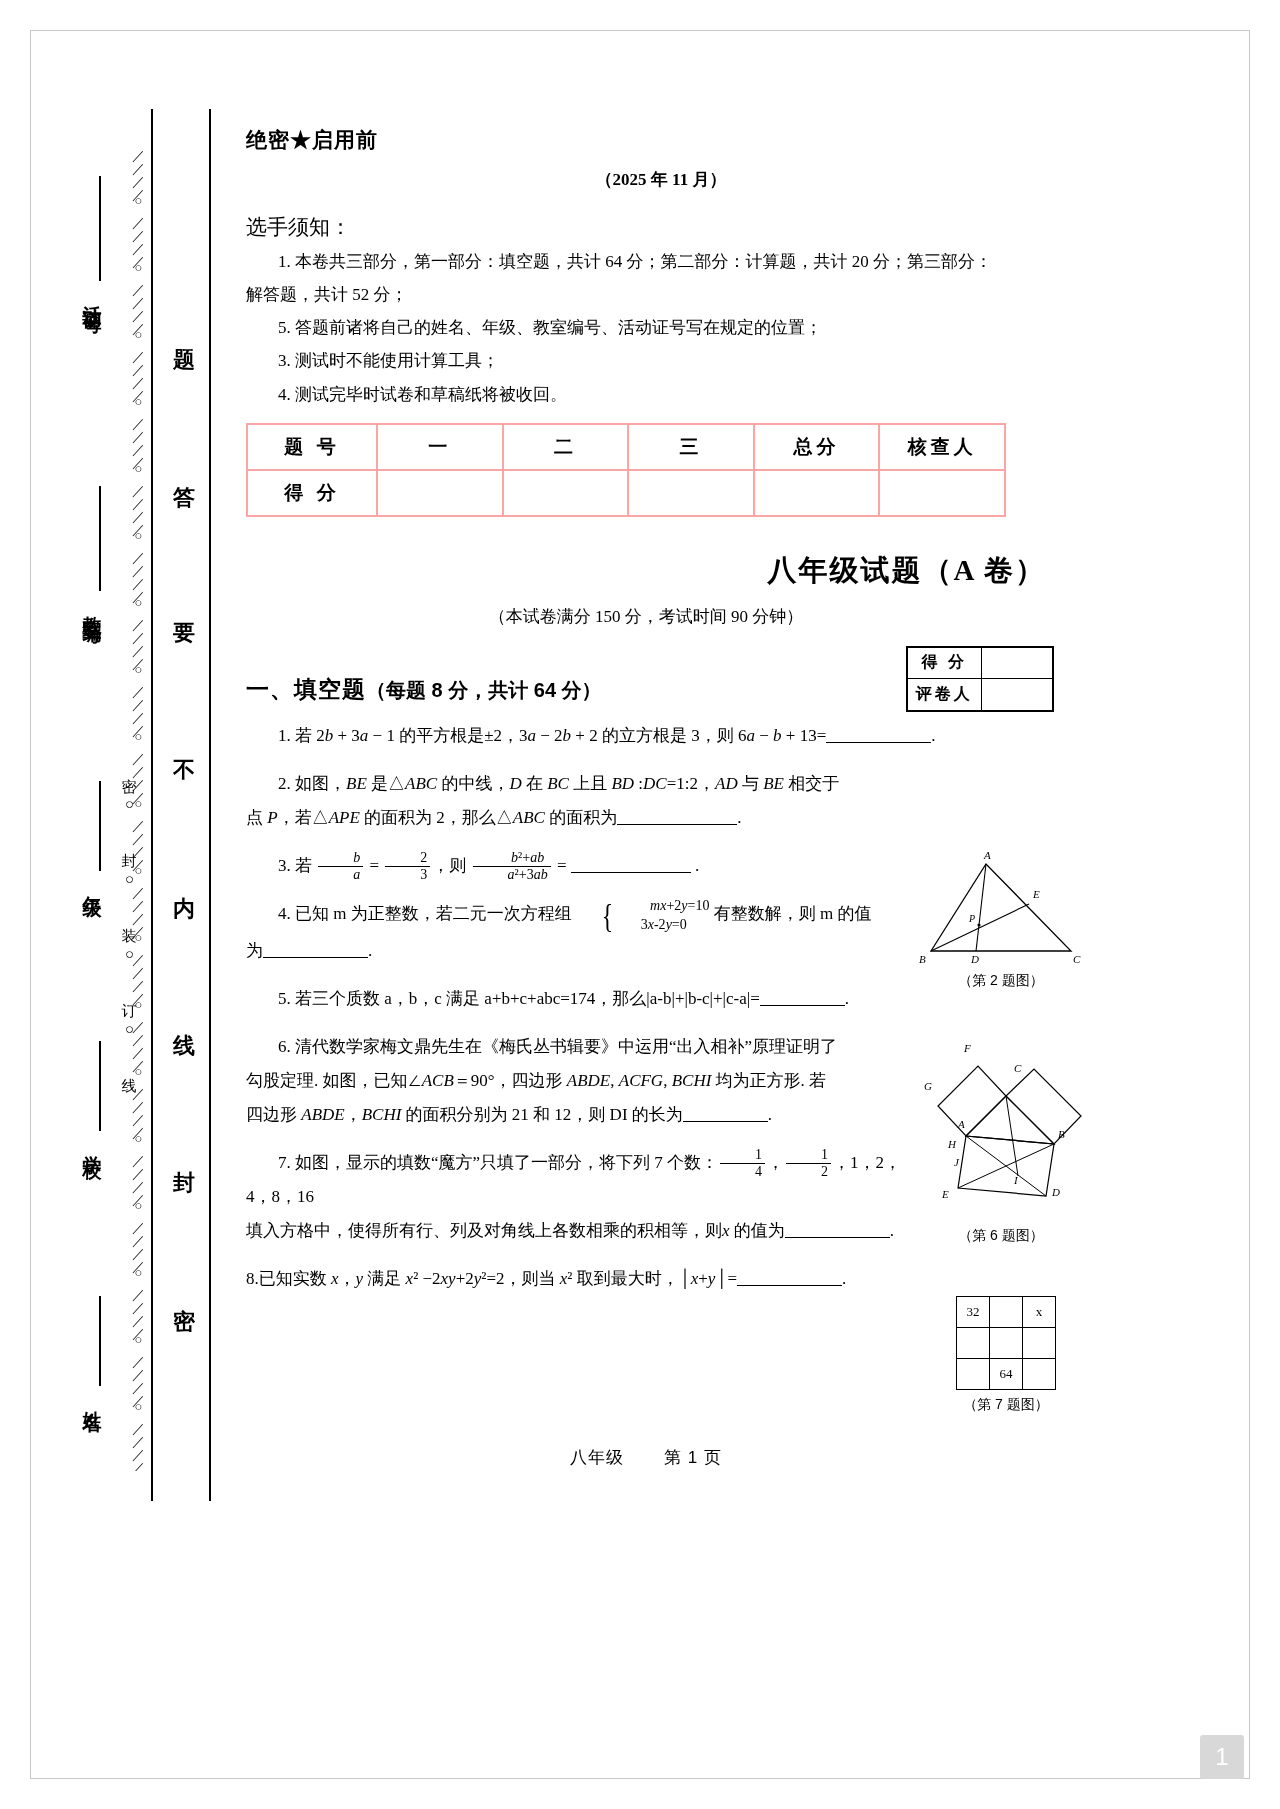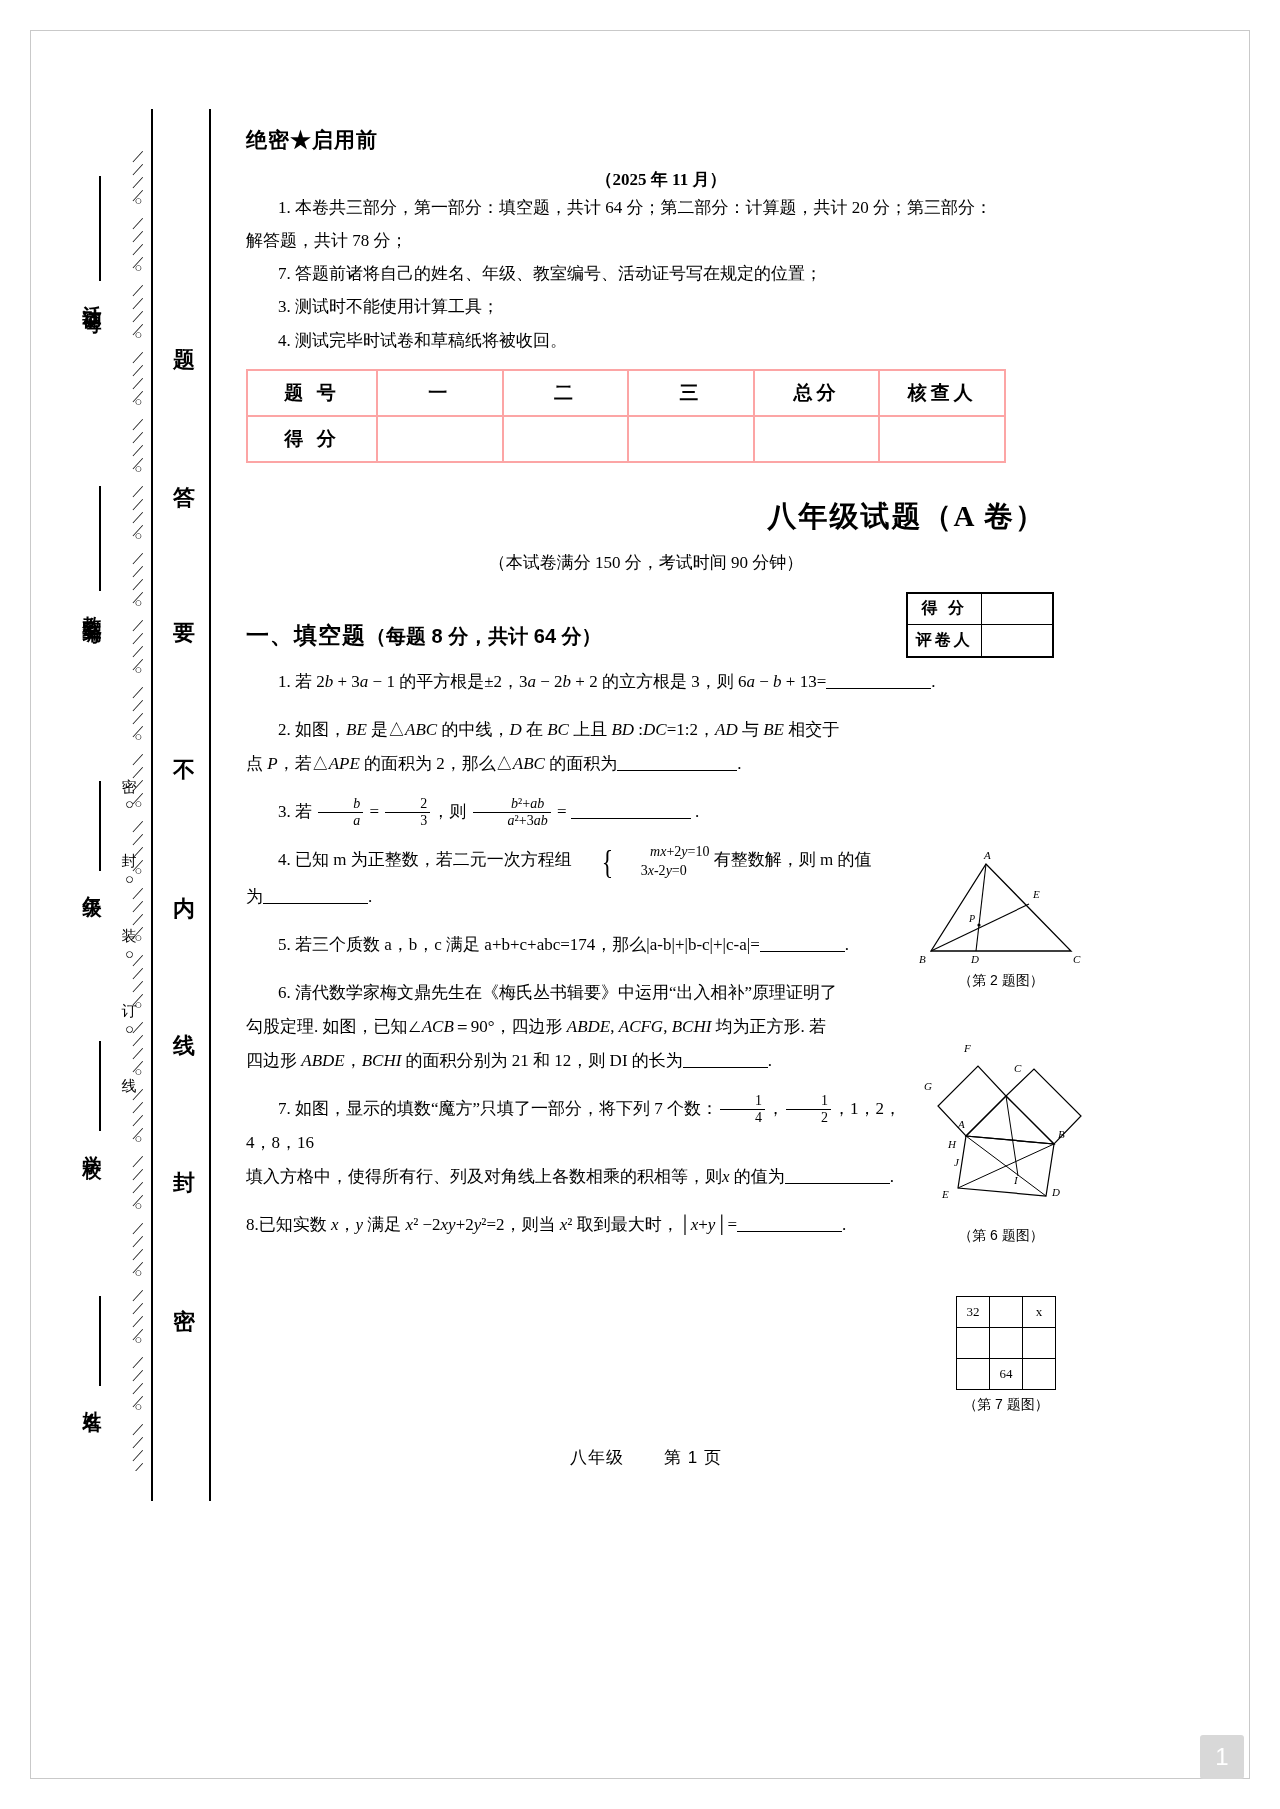--- a/index.html
+++ b/index.html
@@ -298,23 +298,24 @@
 
     <div class="fieldlabel" style="top:1255px;">姓名</div>
     <div class="fieldline" style="top:1155px; height:90px;"></div>
   </div>
 
   <div class="content">
 
     <div class="secret">绝密★启用前</div>
     <div class="date-line">（2025 年 11 月）</div>
 
+    <div class="notice-head">选手须知：</div>
     <p class="notice-item">1. 本卷共三部分，第一部分：填空题，共计 64 分；第二部分：计算题，共计 20 分；第三部分：</p>
-    <p class="notice-item cont">解答题，共计 78 分；</p>
-    <p class="notice-item">7. 答题前诸将自己的姓名、年级、教室编号、活动证号写在规定的位置；</p>
+    <p class="notice-item cont">解答题，共计 52 分；</p>
+    <p class="notice-item">5. 答题前诸将自己的姓名、年级、教室编号、活动证号写在规定的位置；</p>
     <p class="notice-item">3. 测试时不能使用计算工具；</p>
     <p class="notice-item">4. 测试完毕时试卷和草稿纸将被收回。</p>
 
     <table class="scoretbl">
       <tbody>
           <tr>
         <td class="lbl">题 号</td>
         <td>一</td>
         <td>二</td>
         <td>三</td>

